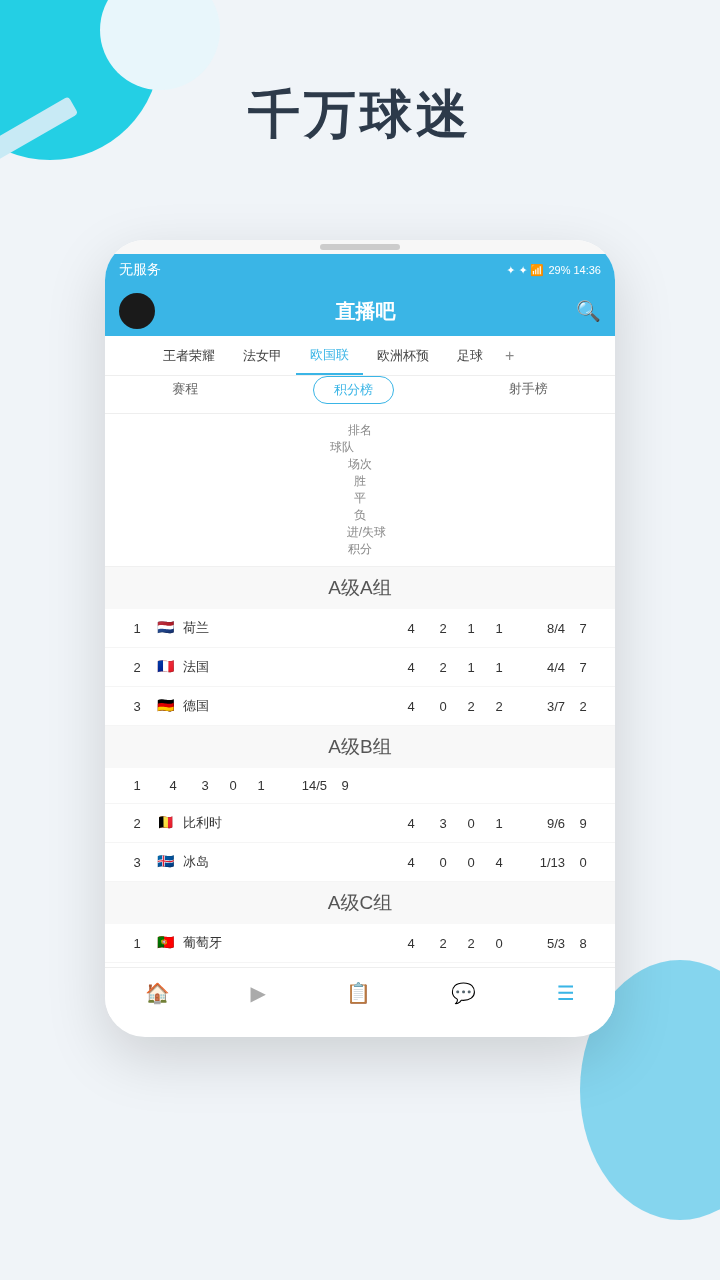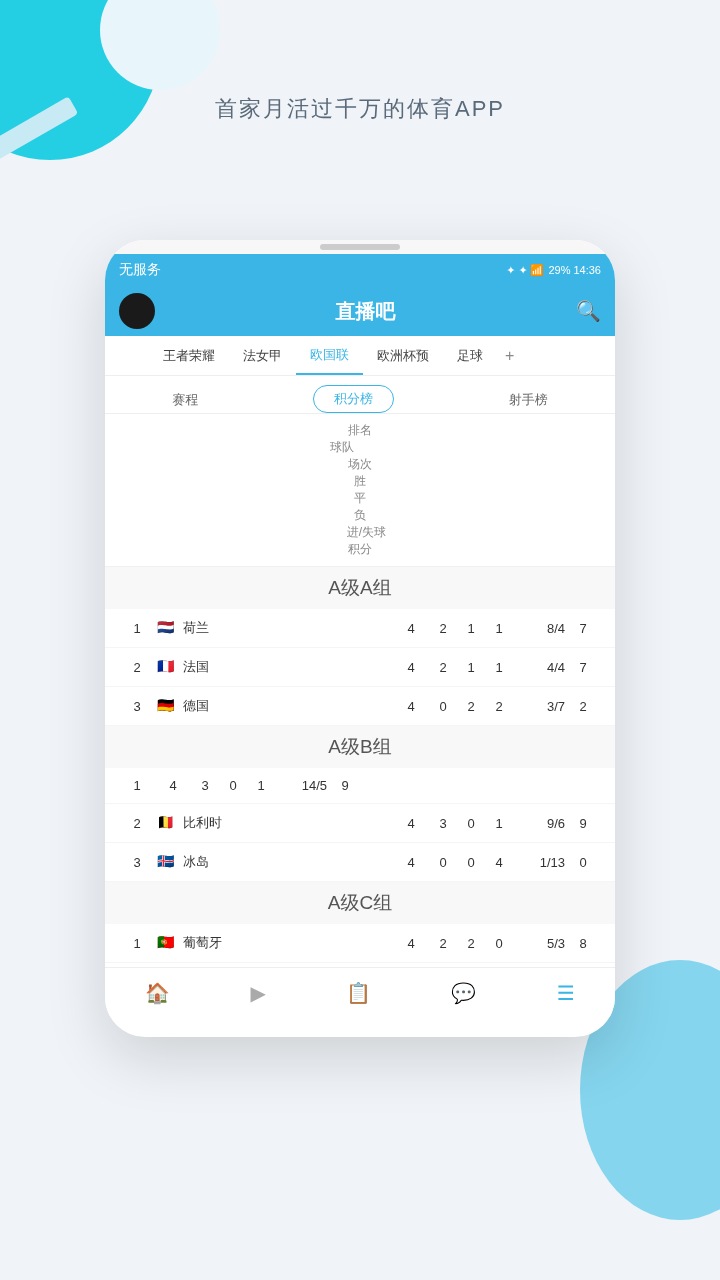--- a/index.html
+++ b/index.html
@@ -174,21 +174,21 @@
       padding: 0 8px;
       color: #888;
       font-size: 16px;
     }
 
     
     .sub-tabs {
       background: #fff;
       height: 38px;
       display: flex;
-      align-items: flex-end;
+      align-items: flex-start;
       justify-content: space-around;
       border-bottom: 1px solid #eee;
     }
     .sub-tab {
       font-size: 13px;
       color: #666;
       padding: 4px 20px;
       border-radius: 16px;
     }
     .sub-tab.active {
@@ -269,21 +269,21 @@
   </style>
 </head>
 <body>
 
 <div class="bg-circle-tl"></div>
 <div class="bg-circle-tr"></div>
 <div class="bg-circle-br"></div>
 <div class="bg-diagonal"></div>
 
 <div class="hero">
-  <div class="hero-subtitle">首家月活过千万的体育APP</div>
+  <div class="hero-title">千万球迷</div>
 </div>
 
 <div class="phone-wrap">
   <div class="phone-top">
     <div class="phone-pill"></div>
   </div>
 
   <div class="status-bar">
     <span class="status-left">无服务</span>
     <span class="status-right">

